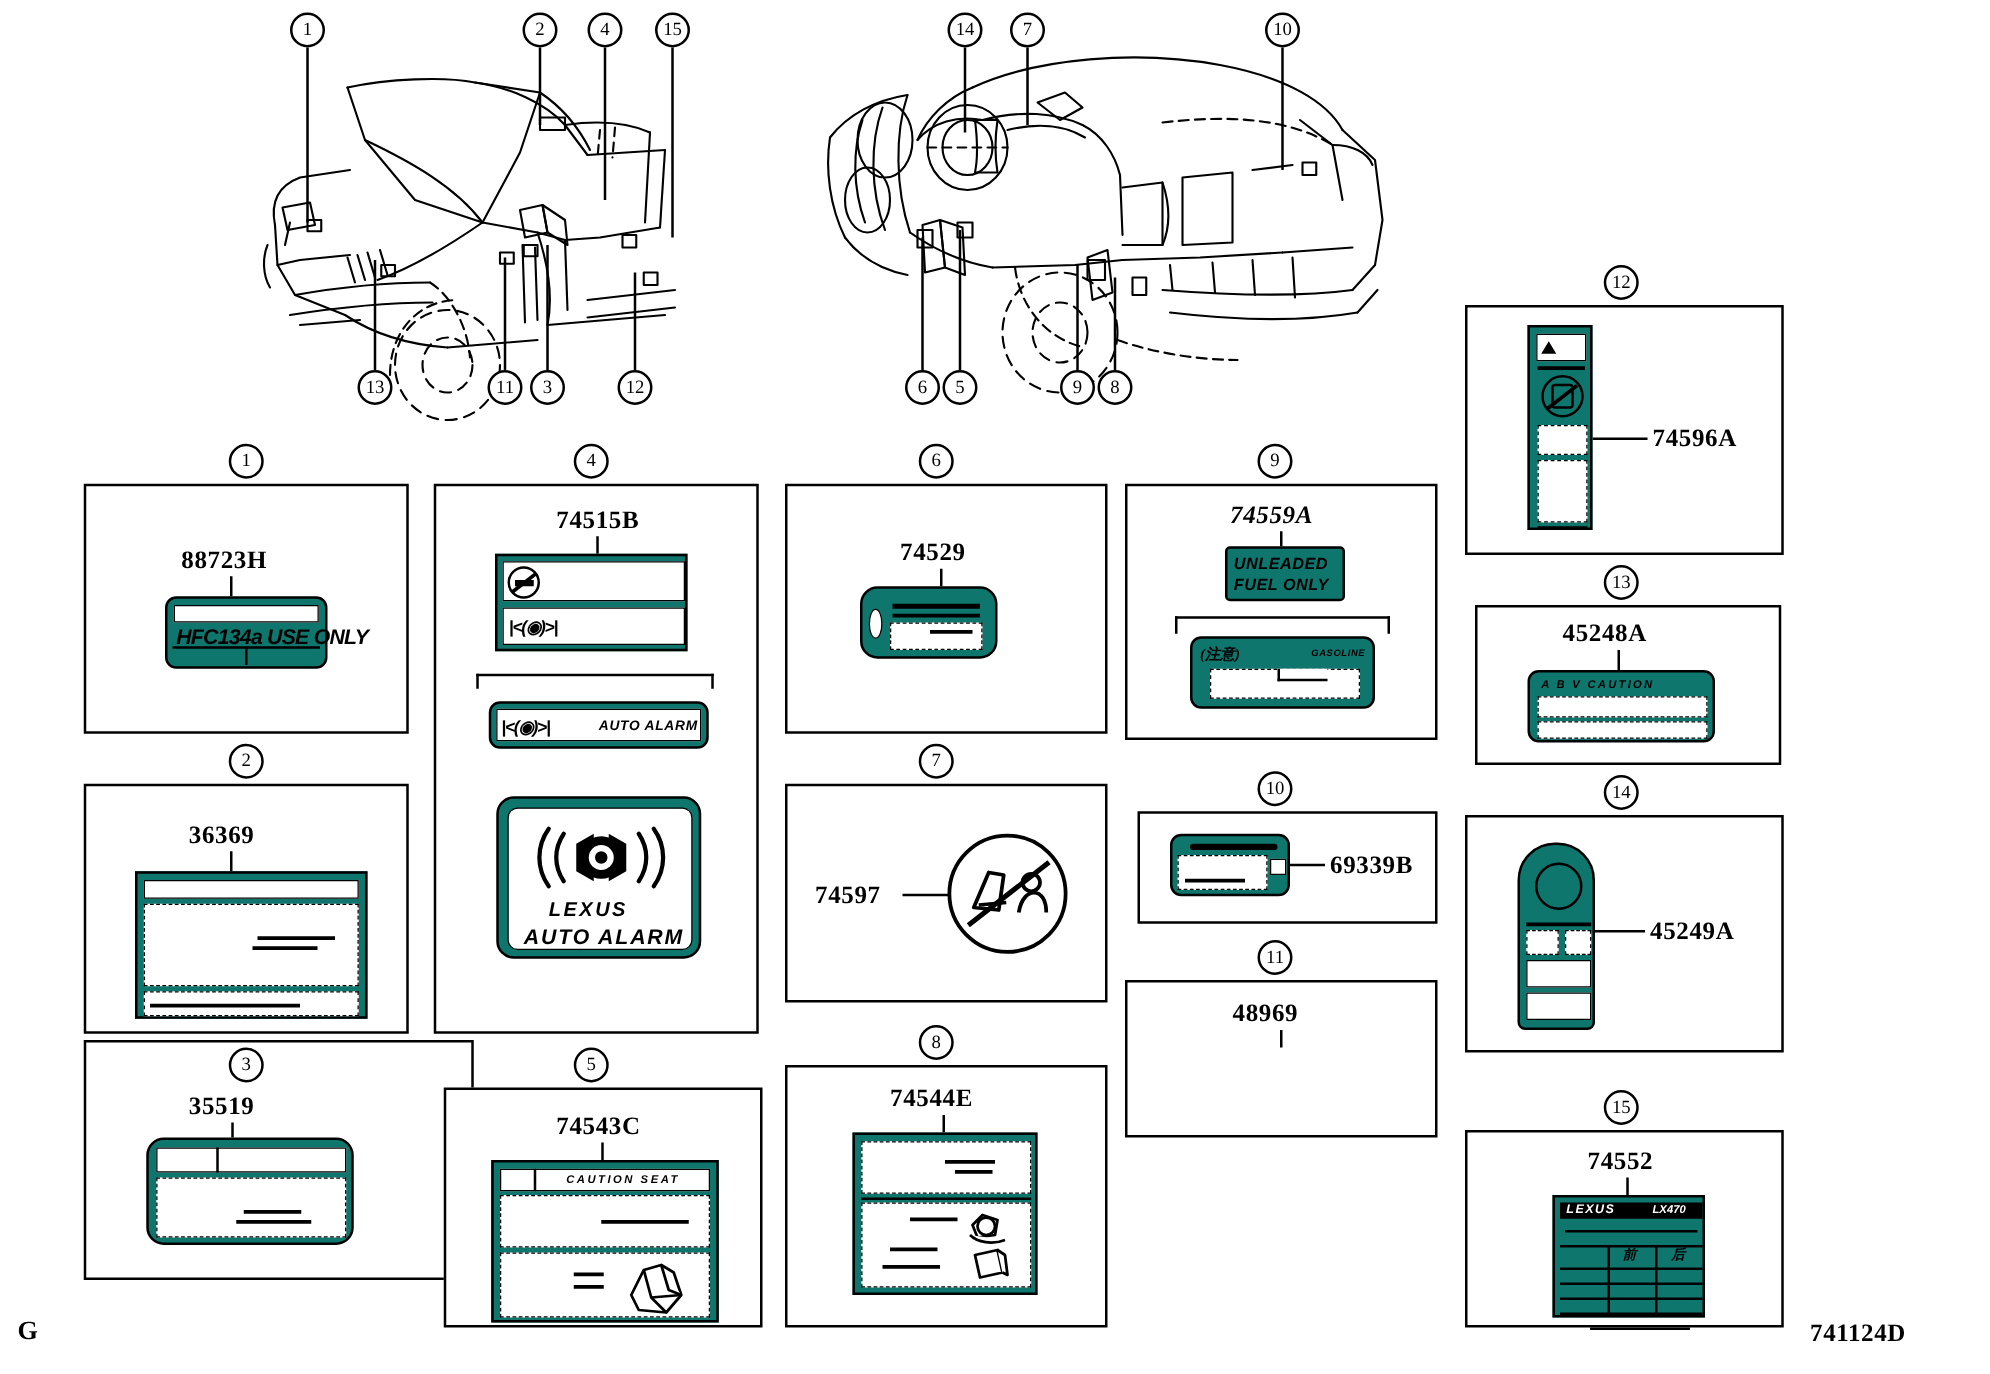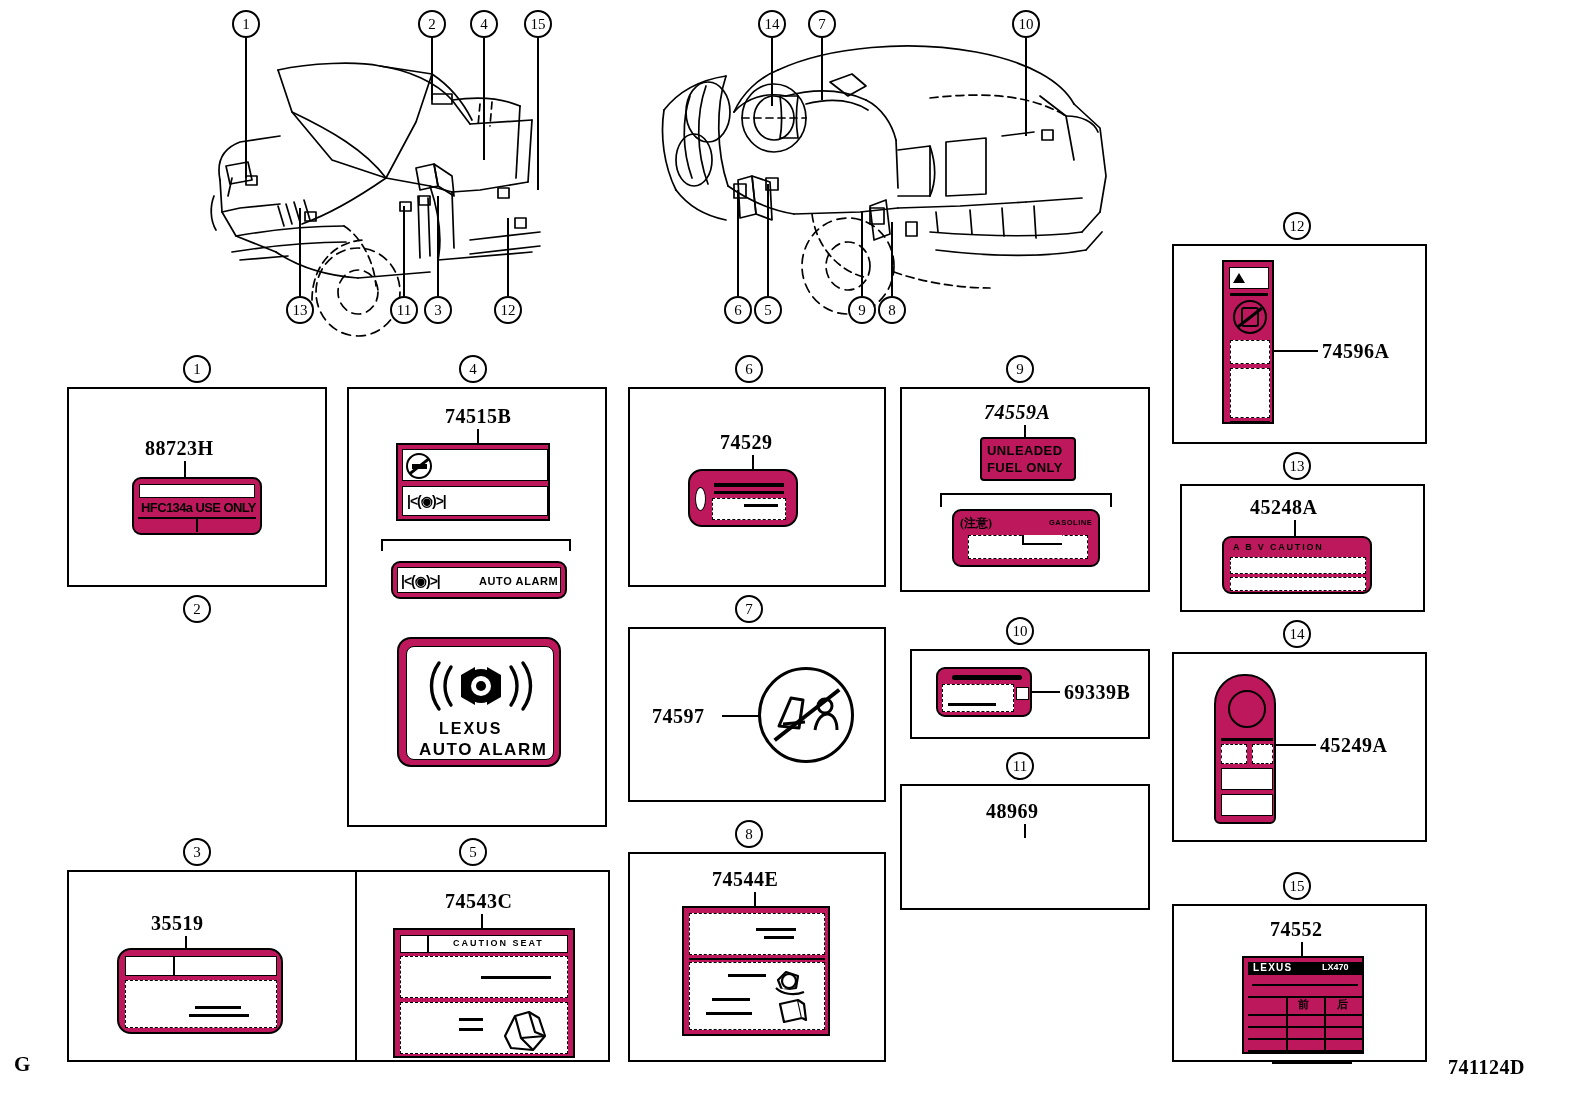--- a/index.html
+++ b/index.html
@@ -57,21 +57,22 @@
   .tick {
     position: absolute;
     width: 2px;
     background: #000;
   }
 
   
   .lbl {
     position: absolute;
     border: 2.4px solid #000;
-    background: #be185d;
+    background: #0f766e;
+    font-style: italic;
   }
   .lbl.round { border-radius: 9px; }
   .lbl.round2 { border-radius: 14px; }
   .inner {
     position: absolute;
     border: 1.6px solid #000;
     background: #fff;
   }
   .bar {
     position: absolute;
@@ -380,30 +381,42 @@
       <div class="bar" style="left:28px; top:104px; width:80px; height:1.6px;"></div>
     </div>
   </div>
 
   <div class="bubble" style="left:183px; top:355px;">1</div>
   <div class="panel" style="left:67px; top:387px; width:260px; height:200px;">
     <div class="partno" style="left:76px; top:48px;">88723H</div>
     <div class="tick" style="left:115px; top:72px; height:16px;"></div>
     <div class="lbl round" style="left:63px; top:88px; width:130px; height:58px;">
       <div class="inner" style="left:5px; top:5px; width:116px; height:14px;"></div>
-      <div class="txt" style="left:7px; top:22px; font-size:13px; font-weight:bold; letter-spacing:-0.6px;text-align:center;">HFC134a USE ONLY</div>
+      <div class="txt" style="left:7px; top:22px; font-size:17px; font-weight:bold; letter-spacing:-0.6px;text-align:center;">HFC134a USE ONLY</div>
       <div class="bar" style="left:4px; top:38px; width:118px; height:1.8px;"></div>
       <div class="bar" style="left:62px; top:38px; width:1.8px; height:15px;"></div>
     </div>
   </div>
 
   <div class="bubble" style="left:183px; top:595px;">2</div>
+  <div class="panel" style="left:67px; top:627px; width:260px; height:200px;">
+    <div class="partno" style="left:82px; top:28px;">36369</div>
+    <div class="tick" style="left:115px; top:52px; height:16px;"></div>
+    <div class="lbl" style="left:39px; top:68px; width:186px; height:118px;">
+      <div class="inner" style="left:5px; top:5px; width:172px; height:15px;"></div>
+      <div class="inner" style="left:5px; top:24px; width:172px; height:66px; border-style:dashed; border-width:1.3px;"></div>
+      <div class="bar" style="left:96px; top:50px; width:62px; height:3px;"></div>
+      <div class="bar" style="left:92px; top:58px; width:52px; height:3px;"></div>
+      <div class="inner" style="left:5px; top:94px; width:172px; height:20px; border-style:dashed; border-width:1.3px;"></div>
+      <div class="bar" style="left:10px; top:104px; width:120px; height:3px;"></div>
+    </div>
+  </div>
 
   <div class="bubble" style="left:183px; top:838px;">3</div>
-  <div class="panel" style="left:67px; top:870px; width:312px; height:192px;">
+  <div class="panel" style="left:67px; top:832px; width:312px; height:192px;">
     <div class="partno" style="left:82px; top:40px;">35519</div>
     <div class="tick" style="left:116px; top:64px; height:12px;"></div>
     <div class="lbl round2" style="left:48px; top:76px; width:166px; height:86px;">
       <div class="inner" style="left:6px; top:6px; width:152px; height:20px;"></div>
       <div class="bar" style="left:54px; top:6px; width:1.8px; height:20px;"></div>
       <div class="inner" style="left:6px; top:30px; width:152px; height:48px; border-style:dashed; border-width:1.3px;"></div>
       <div class="bar" style="left:76px; top:56px; width:46px; height:3px;"></div>
       <div class="bar" style="left:70px; top:64px; width:60px; height:3px;"></div>
     </div>
   </div>

